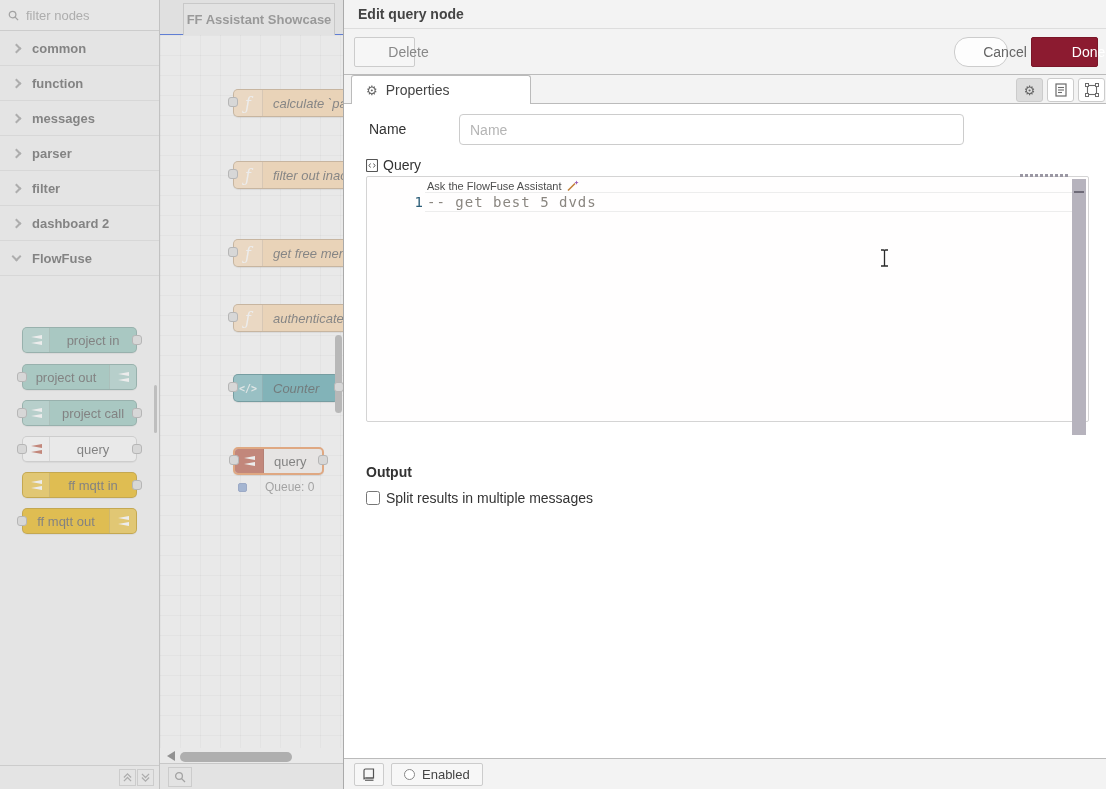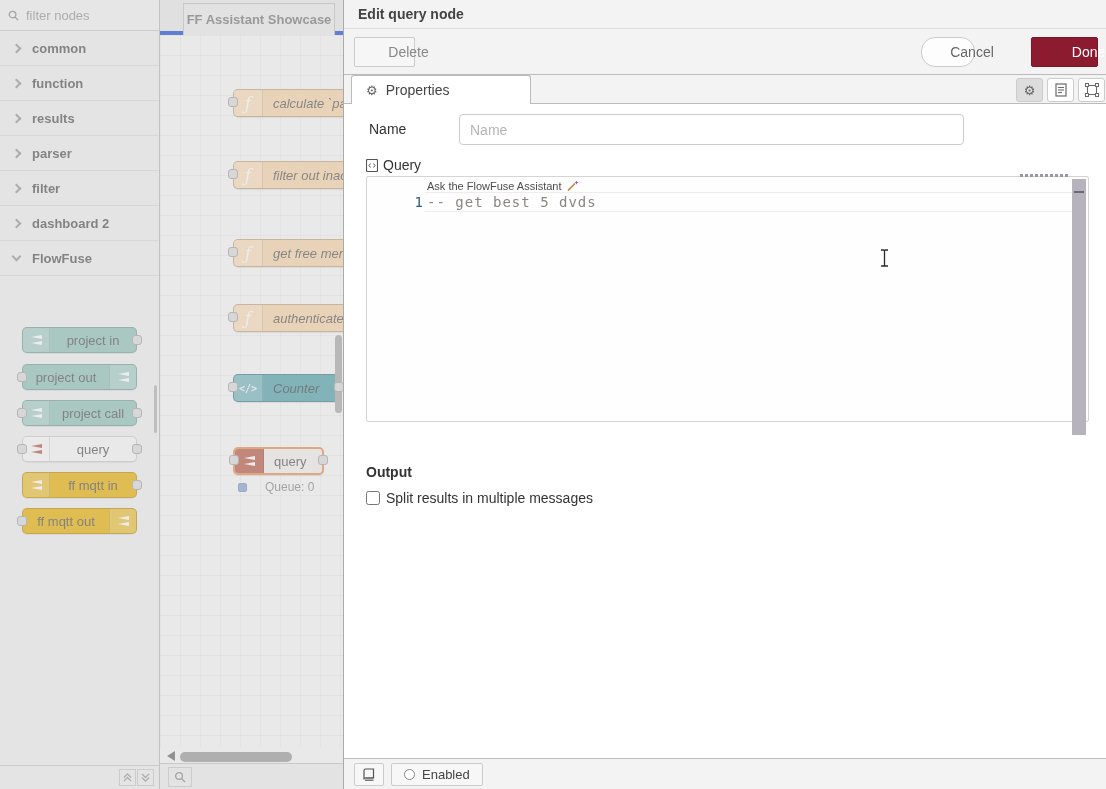--- a/index.html
+++ b/index.html
@@ -45,21 +45,21 @@
                     background:#b5b5b5; border-radius:2px; }
   .palette-footer { position:absolute; bottom:0; left:0; width:159px; height:24px;
                     border-top:1px solid #ccc; background:#f3f3f3; }
   .pf-btn { position:absolute; top:3px; width:17px; height:17px; border:1px solid #ccc;
             background:#f3f3f3; display:flex; align-items:center; justify-content:center; cursor:pointer; }
 
   
   .workspace { position:absolute; left:160px; top:0; width:183px; height:789px;
                background:#fafafa; overflow:hidden; }
   .tabbar { position:absolute; top:0; left:0; right:0; height:35px; background:#ececec;
-            border-bottom:4px solid #1d4ed8; }
+            border-bottom:1px solid #1d4ed8; }
   .flowtab { position:absolute; left:23px; top:3px; width:152px; height:32px;
              background:#efefef; border:1px solid #c6c6c6; border-bottom:none;
              display:flex; align-items:center; justify-content:center; color:#7a7a7a;
              font-size:13px; font-weight:bold; white-space:nowrap; overflow:hidden; cursor:pointer; }
   .canvas { position:absolute; top:35px; left:0; right:0; bottom:41px; background:#fbfbfb;
             background-image:
               linear-gradient(to right, rgba(0,0,0,0.045) 1px, transparent 1px),
               linear-gradient(to bottom, rgba(0,0,0,0.045) 1px, transparent 1px);
             background-size:20px 20px; }
   .wnode { position:absolute; left:73px; width:115px; height:28px; border-radius:5px;
@@ -96,21 +96,21 @@
   .tray { position:absolute; left:343px; top:0; width:763px; height:789px; background:#fff;
           border-left:1px solid #aaa; }
   .tray-header { height:29px; background:#f3f3f3; border-bottom:1px solid #ddd;
                  display:flex; align-items:center; padding-left:14px;
                  font-size:14px; font-weight:bold; color:#444; }
   .tray-toolbar { position:relative; height:46px; background:#f3f3f3; border-bottom:1px solid #bbb; }
   .btn { position:absolute; top:8px; height:30px; border:1px solid #ccc; border-radius:2px;
          background:#f6f6f6; color:#888; font-size:14px; font-family:inherit;
          display:flex; align-items:center; justify-content:center; cursor:pointer;padding-left:48px; }
   .btn.delete { left:10px; width:61px; }
-  .btn.cancel { left:577px; width:54px; background:#fdfdfd; color:#666;border-radius:14px; }
+  .btn.cancel { left:610px; width:54px; background:#fdfdfd; color:#666;border-radius:14px; }
   .btn.done   { left:687px; width:67px; background:#8c1b30; border-color:#7a1628; color:#fff; }
   .tray-tabs { position:relative; height:29px; background:#f3f3f3; border-bottom:1px solid #bbb; }
   .tab-props { position:absolute; left:7px; top:0; width:180px; height:29px; background:#fff;
                border:1px solid #bbb; border-bottom:none; border-radius:3px 3px 0 0; z-index:2;
                display:flex; align-items:center; gap:8px; padding-left:14px;
                font-size:14px; color:#444; cursor:pointer; }
   .gear { font-size:13px; color:#666; line-height:1; }
   .mini-btn { position:absolute; top:3px; width:27px; height:24px; border:1px solid #ccc;
               border-radius:3px; background:#fff; display:flex; align-items:center;
               justify-content:center; cursor:pointer; }
@@ -173,21 +173,21 @@
       <div class="pcat">
         <span class="chev right"></span>
         <span>common</span>
       </div>
       <div class="pcat">
         <span class="chev right"></span>
         <span>function</span>
       </div>
       <div class="pcat">
         <span class="chev right"></span>
-        <span>results</span>
+        <span>messages</span>
       </div>
       <div class="pcat">
         <span class="chev right"></span>
         <span>parser</span>
       </div>
       <div class="pcat">
         <span class="chev right"></span>
         <span>filter</span>
       </div>
       <div class="pcat">

